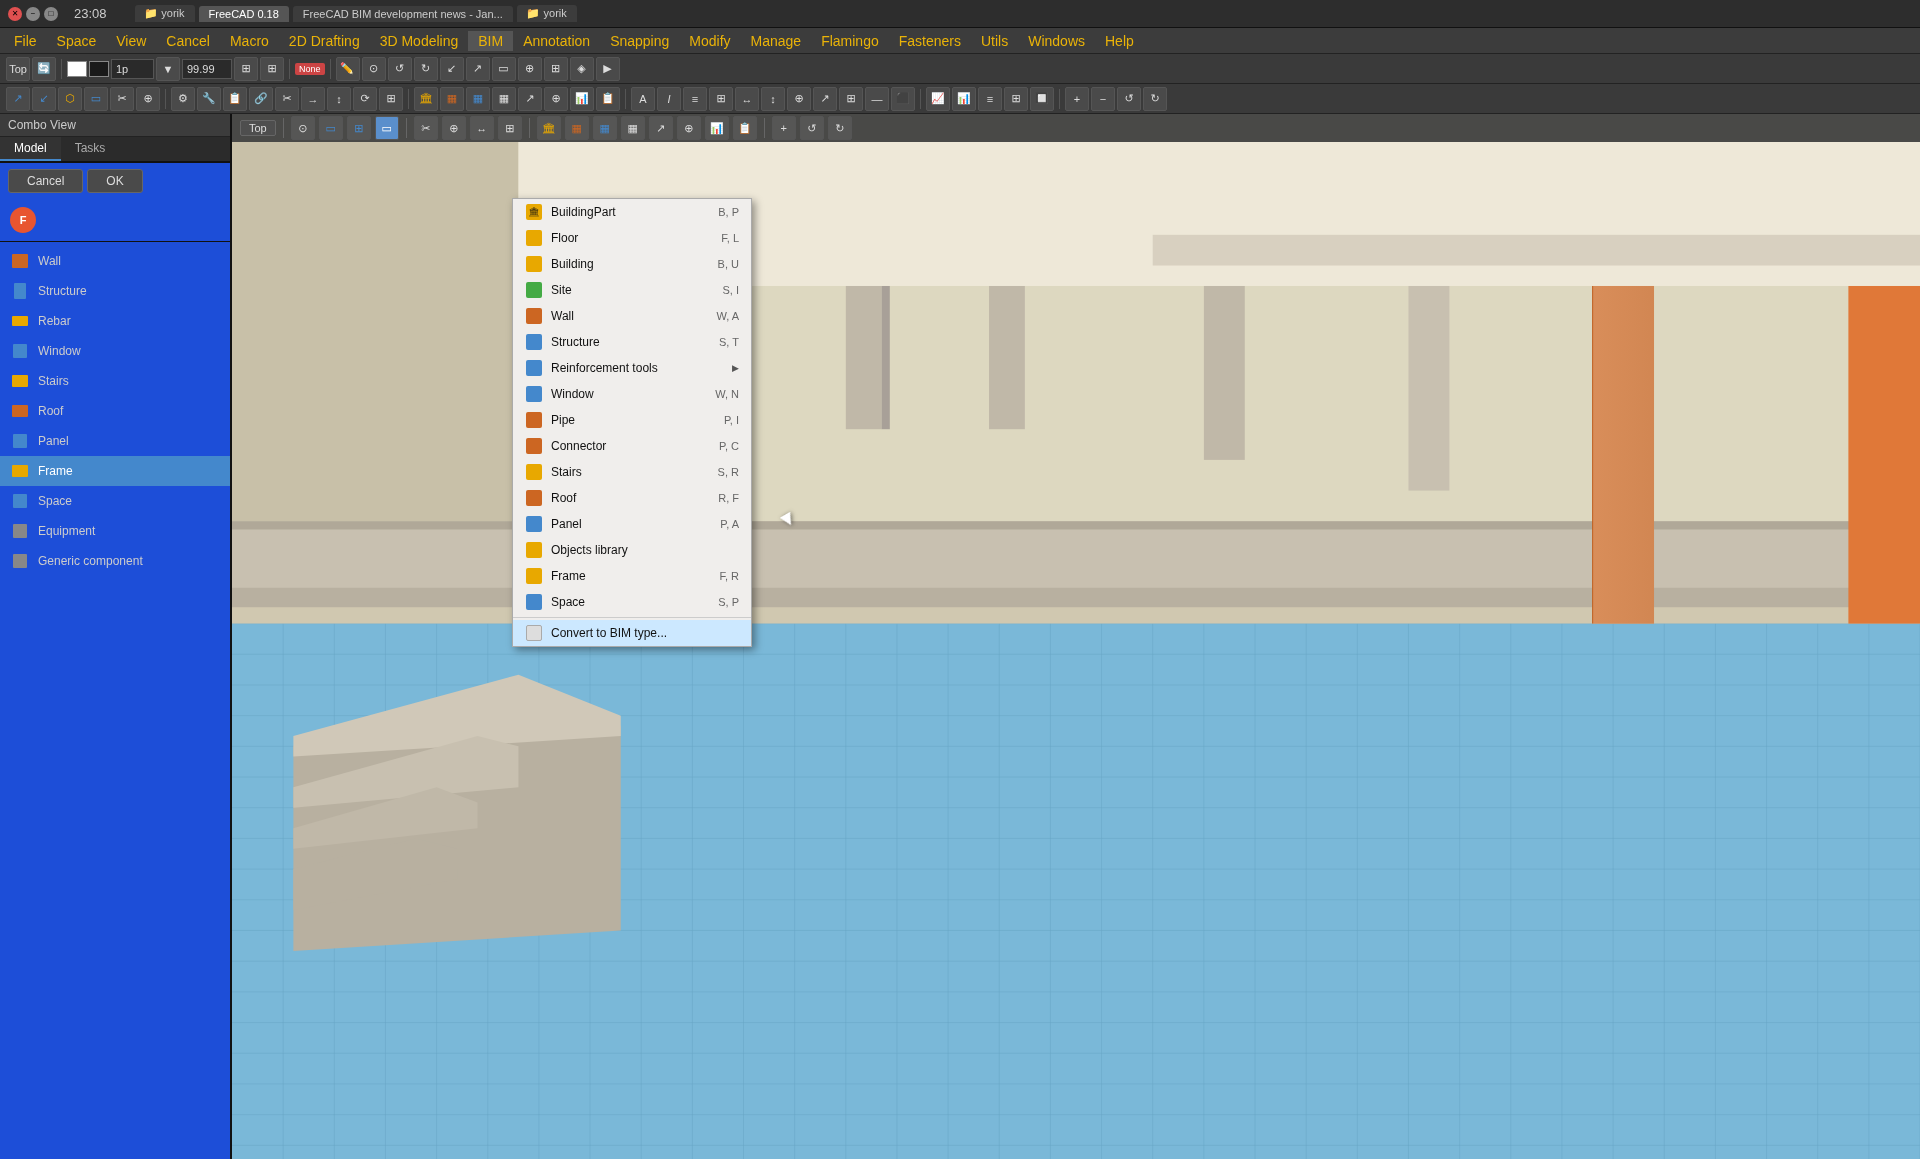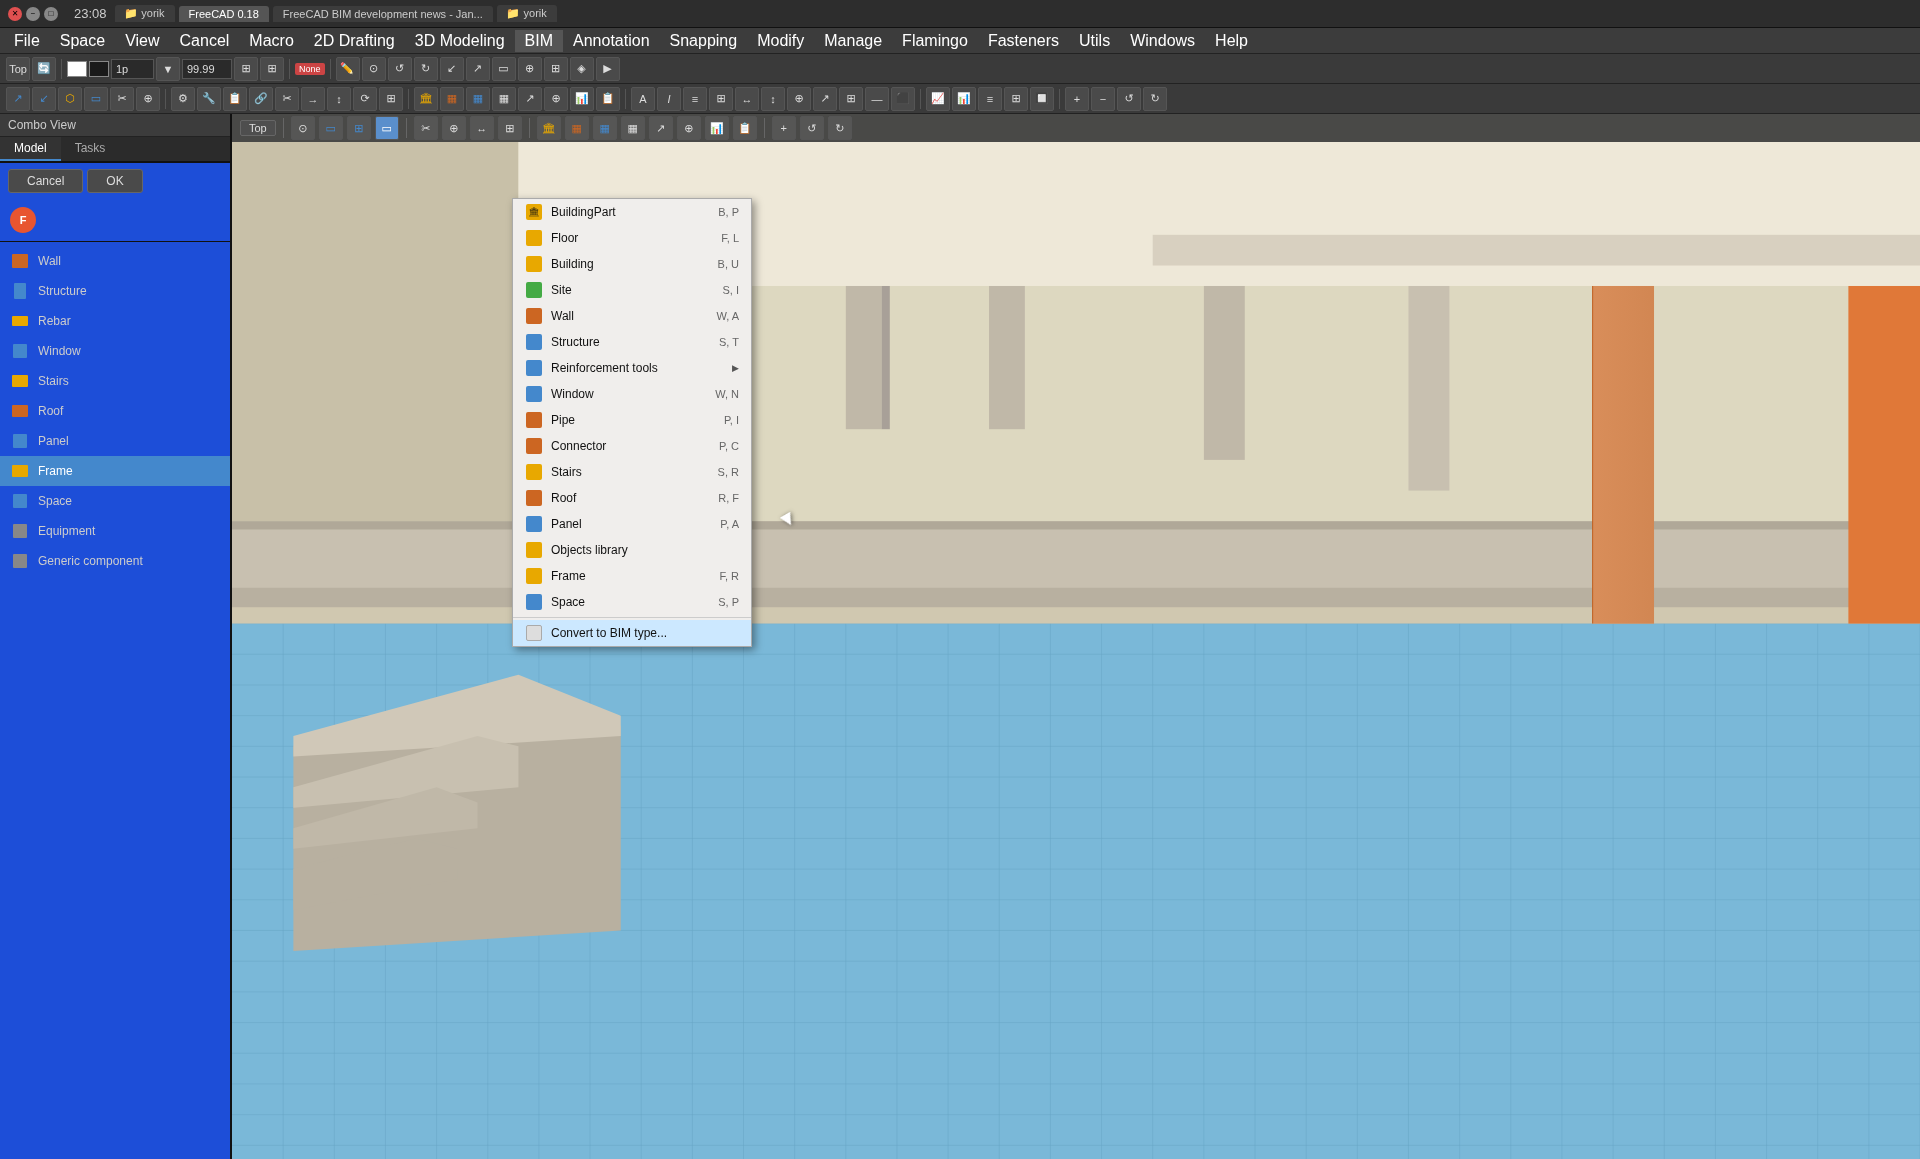--- a/index.html
+++ b/index.html
@@ -13,38 +13,38 @@
       align-items: center;
       padding: 0 8px;
       gap: 8px;
       border-bottom: 1px solid #111;
     }
     #titlebar .win-controls { display: flex; gap: 4px; align-items: center; }
     #titlebar .win-btn { width: 14px; height: 14px; border-radius: 50%; display: flex; align-items: center; justify-content: center; font-size: 8px; cursor: pointer; }
     #titlebar .win-btn.close { background: #e05050; }
     #titlebar .win-btn.min { background: #888; }
     #titlebar .win-btn.max { background: #888; }
-    #titlebar .title-tabs { display: flex; gap: 4px; align-items: center; flex: 1; }
+    #titlebar .title-tabs { display: flex; gap: 4px; align-items: center; flex: 1; margin-left: 20px; }
     #titlebar .tab { background: #3c3c3c; padding: 2px 10px; border-radius: 3px 3px 0 0; color: #ccc; font-size: 11px; display: flex; align-items: center; gap: 4px; }
     #titlebar .tab.active { background: #555; color: #fff; }
     #titlebar .time { color: #ccc; font-size: 13px; margin-left: 8px; }
 
     
     #menubar {
       height: 26px;
       background: #3c3c3c;
       display: flex;
       align-items: center;
       padding: 0 4px;
       border-bottom: 1px solid #222;
     }
     #menubar .menu-item {
       padding: 2px 10px;
-      color: #ffffff;
-      font-size: 16px;
+      color: #eab308;
+      font-size: 14px;
       cursor: pointer;
       white-space: nowrap;
       text-align: center;
     }
     #menubar .menu-item:hover, #menubar .menu-item.active { background: #555; }
 
     
     #toolbar1 {
       height: 30px;
       background: #3a3a3a;

